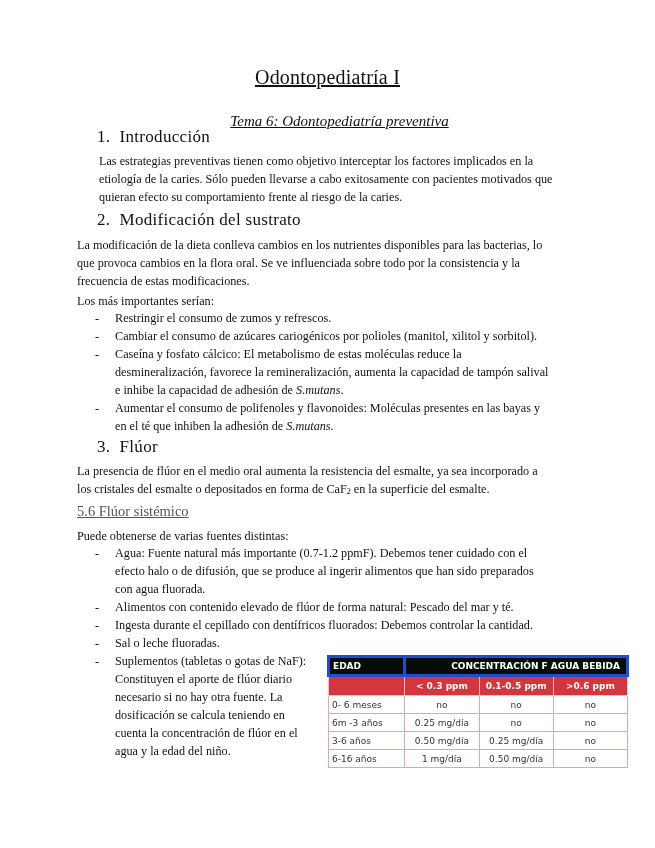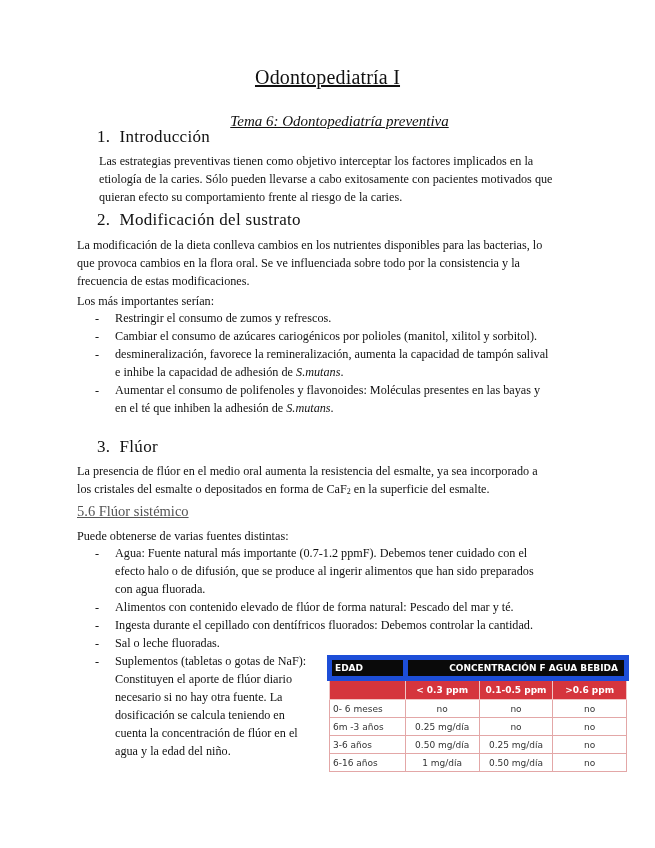--- a/index.html
+++ b/index.html
@@ -19,21 +19,21 @@
   .list { position: absolute; left: 77px; width: 500px; font-size: 12.2px; line-height: 18px; }
   .li { position: relative; padding-left: 38px; }
   .li .dash { position: absolute; left: 18px; top: 0; }
   .li .line { display: block; white-space: nowrap; }
   i.sp { font-style: italic; }
   sub { font-size: 8px; vertical-align: -1px; }
   table.tbl { position: absolute; left: 327px; top: 655px; width: 302px; border-collapse: collapse;
               font-family: "DejaVu Sans", "Liberation Sans", sans-serif; font-size: 9px; }
   .tbl td { height: 17px; padding: 0 3px; border: 1px solid #e3a7a7; text-align: center; color: #333; }
   .tbl td.left { text-align: left; }
-  .tbl tr.hdr td { background: #0a0a0a; color: #fff; font-weight: bold; border: 5px solid #1d4ed8; height: 16px; }
+  .tbl tr.hdr td { background: #0a0a0a; color: #fff; font-weight: bold; border: 3px solid #1d4ed8; height: 16px; }
   .tbl tr.hdr td.span { text-align: right; padding-right: 6px; }
   .tbl tr.sub td { background: #d5353d; color: #fff; border: 1px solid #f0c4c4; font-weight: bold; height: 18px; }
 </style>
 </head>
 <body>
 
 <div class="page">
 
   <div class="title">Odontopediatría I</div>
   <div class="subtitle">Tema 6: Odontopediatría preventiva</div>
@@ -64,20 +64,21 @@
     <div class="li">
       <span class="dash">-</span>
       <span class="line">Restringir el consumo de zumos y refrescos.</span>
     </div>
     <div class="li">
       <span class="dash">-</span>
       <span class="line">Cambiar el consumo de azúcares cariogénicos por polioles (manitol, xilitol y sorbitol).</span>
     </div>
     <div class="li">
       <span class="dash">-</span>
+      <span class="line">Caseína y fosfato cálcico: El metabolismo de estas moléculas reduce la</span>
       <span class="line">desmineralización, favorece la remineralización, aumenta la capacidad de tampón salival</span>
       <span class="line"><span>e inhibe la capacidad de adhesión de </span><i class="sp">S.mutans</i><span>.</span></span>
     </div>
     <div class="li">
       <span class="dash">-</span>
       <span class="line">Aumentar el consumo de polifenoles y flavonoides: Moléculas presentes en las bayas y</span>
       <span class="line"><span>en el té que inhiben la adhesión de </span><i class="sp">S.mutans</i><span>.</span></span>
     </div>
   </div>
 

